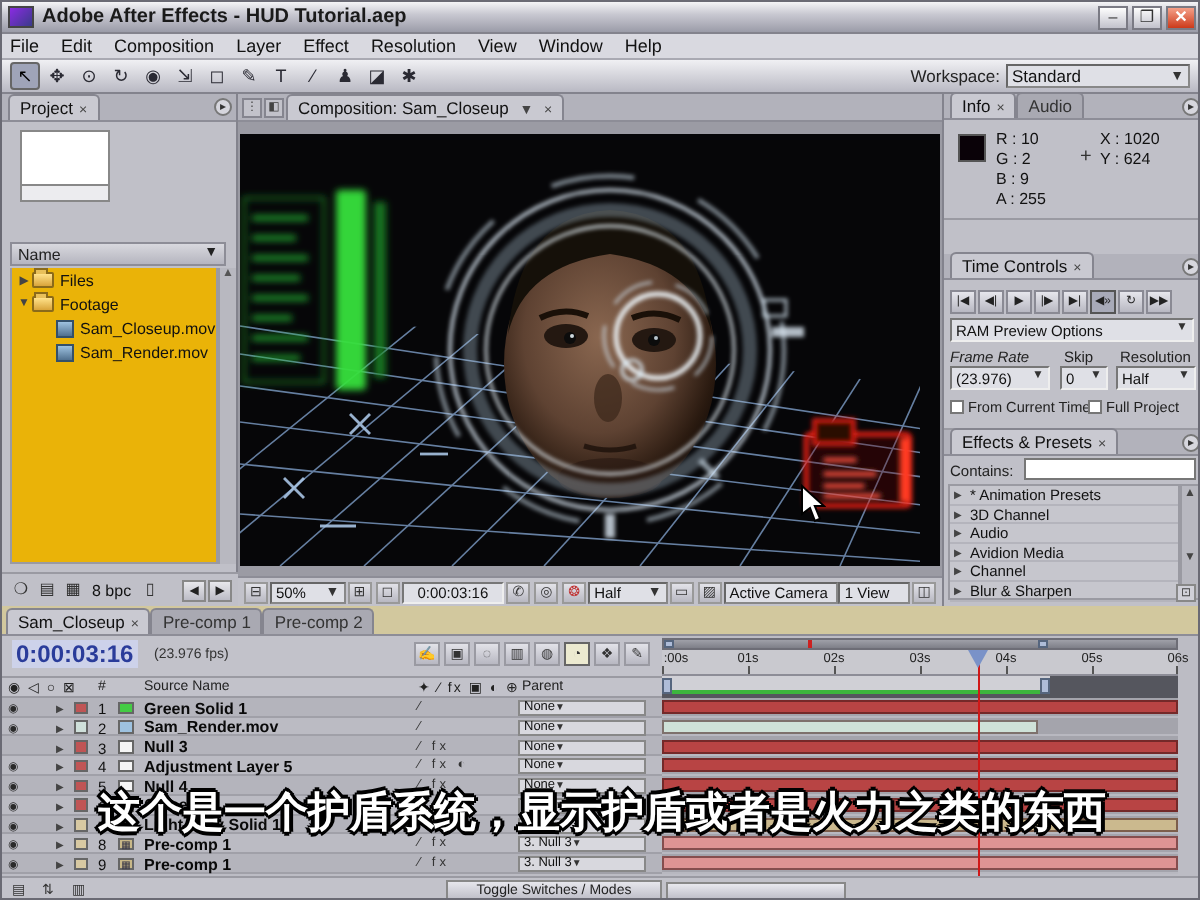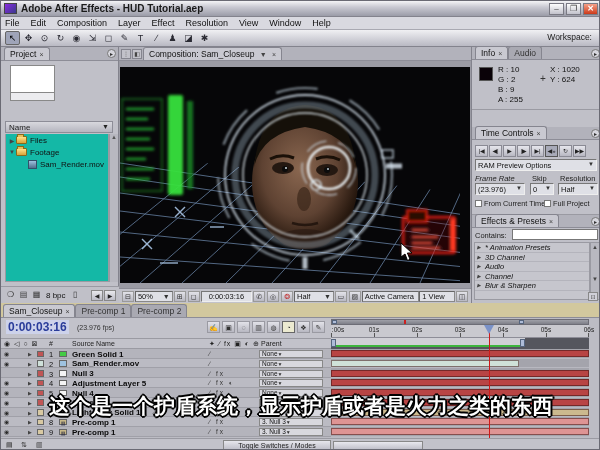--- a/index.html
+++ b/index.html
@@ -38,21 +38,21 @@
   .pmenu{position:absolute;right:2px;top:2px;width:9px;height:9px;border-radius:50%;background:#d6d6dd;
     border:1px solid #777;font-size:6px;line-height:8px;text-align:center;color:#333;}
   .sunken{background:#dfe0e6;border:1px solid #777;border-bottom-color:#eee;border-right-color:#eee;}
   
   #project{left:0;top:46px;width:118px;height:256px;background:#c0c0c8;border-right:1px solid #83838d;}
   #proj-thumb{left:9px;top:64px;width:45px;height:28px;background:#fff;border:1px solid #888;}
   #proj-thumb2{left:9px;top:92px;width:45px;height:8px;background:#ececef;border:1px solid #888;border-top:none;}
   #proj-namehdr{left:4px;top:120px;width:108px;height:12px;background:linear-gradient(180deg,#d8d8de,#b5b5bf);
     border:1px solid #8d8d97;font-size:8px;color:#222;padding:1px 3px;}
   #proj-namehdr .dar{float:right;font-size:7px;}
-  #proj-list{left:4px;top:133px;width:104px;height:148px;background:#14b8a6;border:1px solid #9a9aa2;border-top:none;}
+  #proj-list{left:4px;top:133px;width:104px;height:148px;background:#eab308;border:1px solid #9a9aa2;border-top:none;}
   .proj-row{height:12px;display:flex;align-items:center;font-size:8px;color:#111;white-space:nowrap;}
   .proj-row .exp{width:8px;font-size:6px;color:#444;text-align:center;}
   .fold-icon{width:11px;height:8px;background:linear-gradient(180deg,#ffe28a,#d9a43a);border:1px solid #8a6a1a;
     border-radius:1px;margin-right:3px;position:relative;}
   .fold-icon:before{content:"";position:absolute;left:0;top:-3px;width:5px;height:2px;background:#e8c05a;border:1px solid #8a6a1a;border-bottom:none;}
   .ftg-icon{width:9px;height:9px;background:linear-gradient(180deg,#9ec2e0,#50708e);border:1px solid #33506a;margin-right:3px;}
   #proj-scroll{left:108px;top:133px;width:9px;height:148px;background:#b8b8c0;border-left:1px solid #9a9aa2;font-size:6px;color:#555;text-align:center;}
   #proj-bottom{left:0;top:285px;width:118px;height:17px;background:#c0c0c8;border-top:1px solid #9a9aa2;
     display:flex;align-items:center;padding:0 3px;}
   #proj-bottom .pico{width:13px;height:12px;font-size:8px;color:#333;text-align:center;line-height:12px;}
@@ -78,21 +78,21 @@
   .transport{position:absolute;left:3px;top:18px;display:flex;}
   .tbtn{width:13px;height:12px;border:1px solid #8a8a94;background:linear-gradient(180deg,#e6e6ec,#b8b8c2);
     font-size:6px;line-height:11px;text-align:center;color:#222;margin-right:1px;white-space:nowrap;overflow:hidden;}
   .tbtn.on{background:#a8aab8;border-color:#555;}
   .r-label{position:absolute;font-size:7.5px;color:#222;white-space:nowrap;}
   .r-select{position:absolute;height:12px;font-size:7.5px;color:#111;padding:1px 2px;background:#dfe0e6;
     border:1px solid #777;border-bottom-color:#eee;border-right-color:#eee;white-space:nowrap;}
   .r-select .dar{float:right;font-size:6px;margin-left:2px;color:#333;}
   .cbrow{position:absolute;display:flex;align-items:center;font-size:7.3px;color:#222;white-space:nowrap;}
   .cbox{width:7px;height:7px;background:#fff;border:1px solid #777;margin-right:2px;}
-  #fx-list{position:absolute;left:2px;top:27px;width:116px;height:58px;background:#c6c6cd;border:1px solid #9a9aa2;font-style:italic;}
+  #fx-list{position:absolute;left:2px;top:27px;width:116px;height:58px;background:#c6c6cd;border:1px solid #9a9aa2;}
   .fx-row{height:9.6px;font-size:7.5px;color:#111;border-bottom:1px solid #b4b4bc;padding-left:10px;position:relative;white-space:nowrap;overflow:hidden;}
   .fx-row .exp{position:absolute;left:2px;top:1px;font-size:5px;color:#444;}
   #fx-scroll{position:absolute;left:118px;top:27px;width:10px;height:58px;background:#b8b8c0;border:1px solid #9a9aa2;
     font-size:6px;color:#444;text-align:center;line-height:8px;}
   
   #timeline{left:0;top:302px;width:600px;height:148px;background:#bcbcc4;}
   #tl-tabs{left:0;top:0;width:600px;height:15px;background:#d2c89e;border-bottom:1px solid #8d8d97;display:flex;align-items:flex-end;padding-left:2px;}
   #tl-head{left:0;top:15px;width:330px;height:20px;background:#c2c2ca;}
   #tl-tc{position:absolute;left:5px;top:2px;font-size:12px;font-weight:bold;color:#2a3c9a;background:#cdd2ea;padding:0 2px;}
   #tl-fps{position:absolute;left:76px;top:6px;font-size:7px;color:#333;}
@@ -206,20 +206,24 @@
       </div>
       <div class="tool">
         <span>◪</span>
       </div>
       <div class="tool">
         <span>✱</span>
       </div>
     </div>
   <div id="wsarea">
     <span class="lbl">Workspace:</span>
+    <div class="dropbox" style="width:92px;">
+      <span>Standard</span>
+      <span class="dar">▼</span>
+    </div>
   </div>
 
   <div class="abs" id="project">
     <div class="tabstrip" style="left:0;top:0;width:117px;padding-left:3px;">
       <div class="ptab"><span>Project</span><span class="x">×</span></div>
       <div class="pmenu">▸</div>
     </div>
   </div>
   <div class="abs" id="proj-thumb"></div>
   <div class="abs" id="proj-thumb2"></div>
@@ -229,20 +233,25 @@
   <div class="abs" id="proj-list">
       <div class="proj-row" style="padding-left: 2px;">
         <span class="exp">▶</span>
         <span class="fold-icon"></span>
         <span>Files</span>
       </div>
       <div class="proj-row" style="padding-left: 2px;">
         <span class="exp">▼</span>
         <span class="fold-icon"></span>
         <span>Footage</span>
+      </div>
+      <div class="proj-row" style="padding-left: 14px;">
+        <span class="exp"></span>
+        <span class="ftg-icon"></span>
+        <span>Sam_Closeup.mov</span>
       </div>
       <div class="proj-row" style="padding-left: 14px;">
         <span class="exp"></span>
         <span class="ftg-icon"></span>
         <span>Sam_Render.mov</span>
       </div>
     </div>
   <div class="abs" id="proj-scroll">▲</div>
   <div class="abs" id="proj-bottom">
     <span class="bpc" style="order:4;">8 bpc</span>
@@ -460,20 +469,21 @@
       <div class="rtab" style="top:0;">
         <div class="ptab"><span>Effects &amp; Presets</span><span class="x">×</span></div>
         <div class="pmenu">▸</div>
       </div>
       <span class="r-label" style="left:3px;top:16px;">Contains:</span>
       <input class="abs" style="left: 40px; top: 14px; width: 86px; height: 11px; border: 1px solid rgb(119, 119, 119); font-size: 8px; padding: 0px 2px; background: rgb(255, 255, 255);">
       <div id="fx-list">
           <div class="fx-row">* Animation Presets<span class="exp">▶</span></div>
           <div class="fx-row">3D Channel<span class="exp">▶</span></div>
           <div class="fx-row">Audio<span class="exp">▶</span></div>
+          <div class="fx-row">Avidion Media<span class="exp">▶</span></div>
           <div class="fx-row">Channel<span class="exp">▶</span></div>
           <div class="fx-row">Blur &amp; Sharpen<span class="exp">▶</span></div>
         </div>
       <div id="fx-scroll">▲<br><br><br><br>▼</div>
       <div class="abs" style="left:116px;top:77px;width:10px;height:9px;border:1px solid #888;background:#d0d0d8;font-size:6px;text-align:center;line-height:8px;color:#444;">⊡</div>
     </div>
   </div>
 
   <div class="abs" id="timeline">
     <div class="abs" id="tl-tabs">

